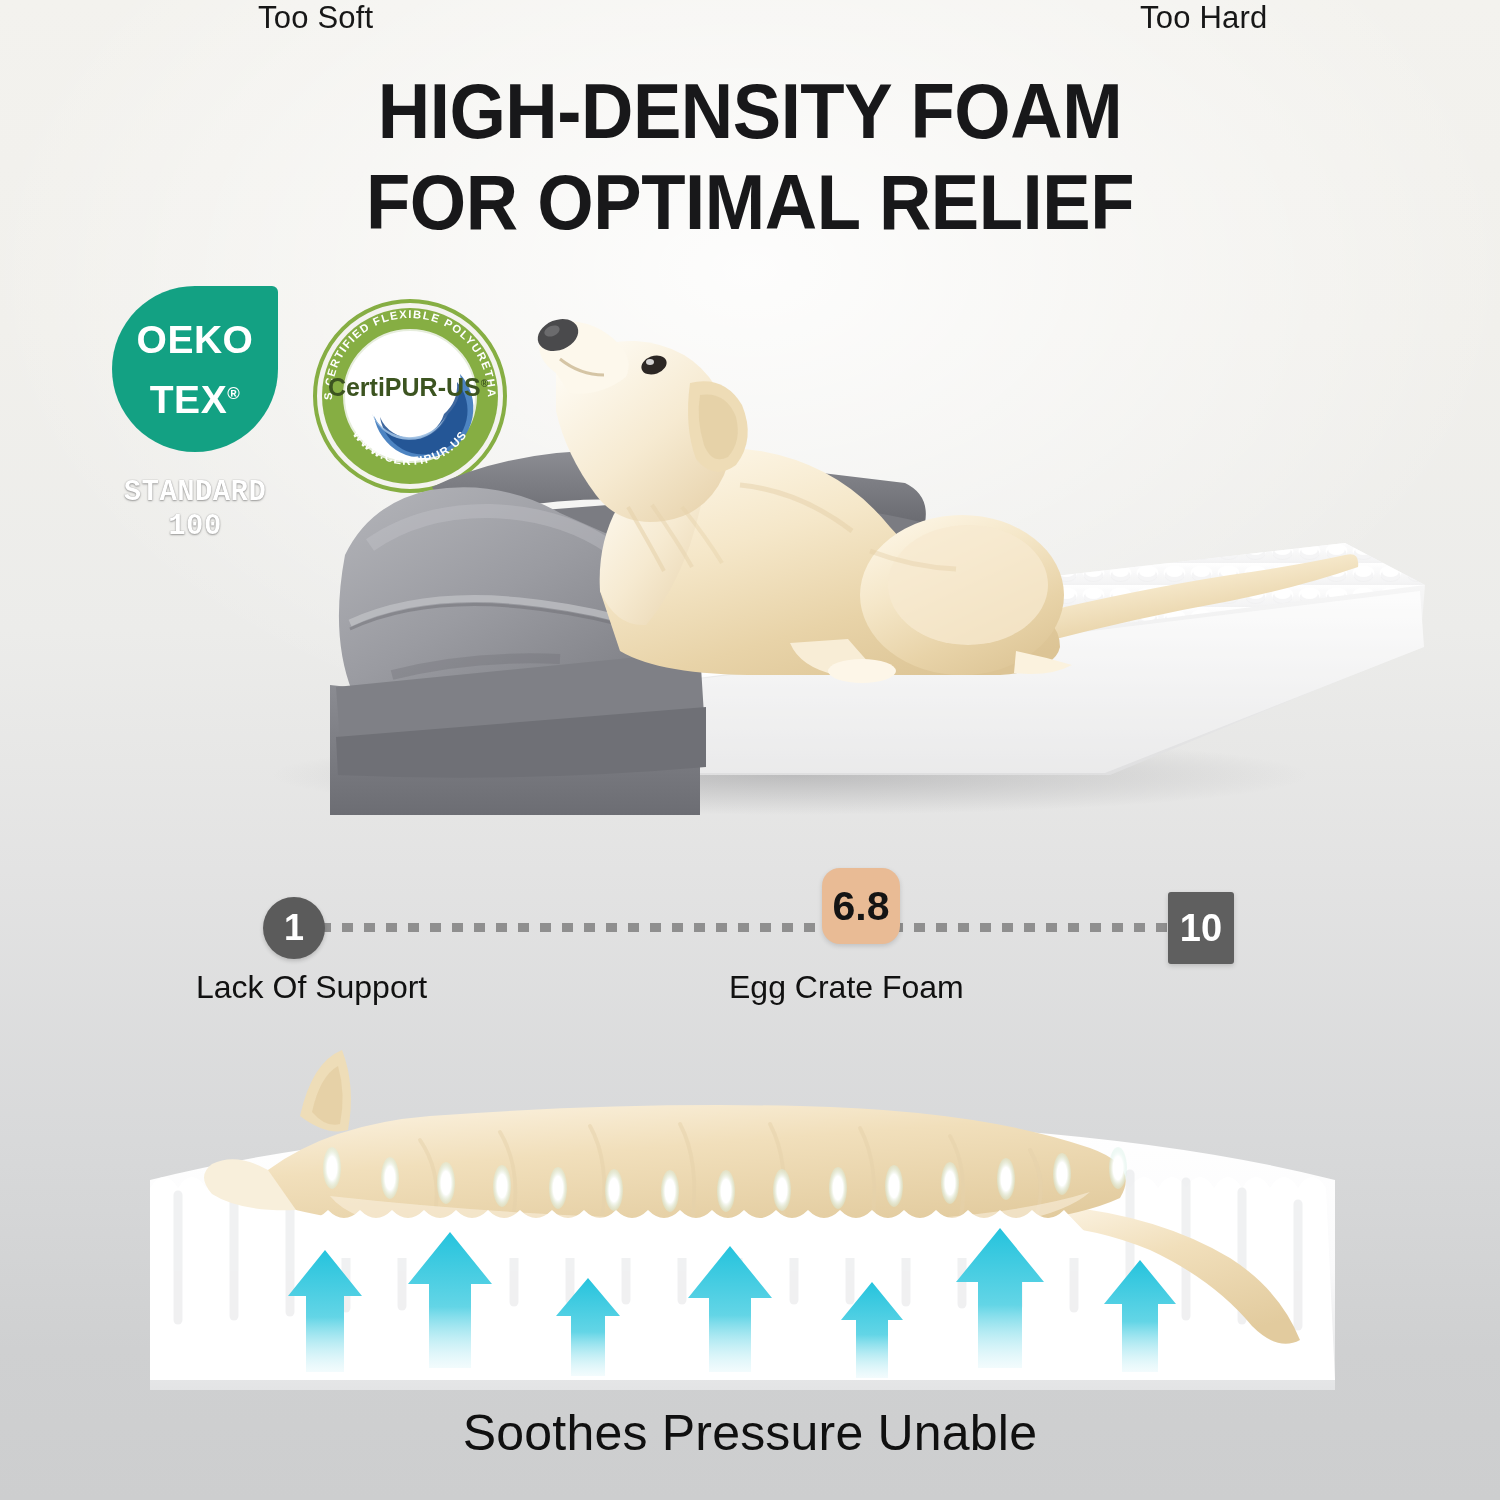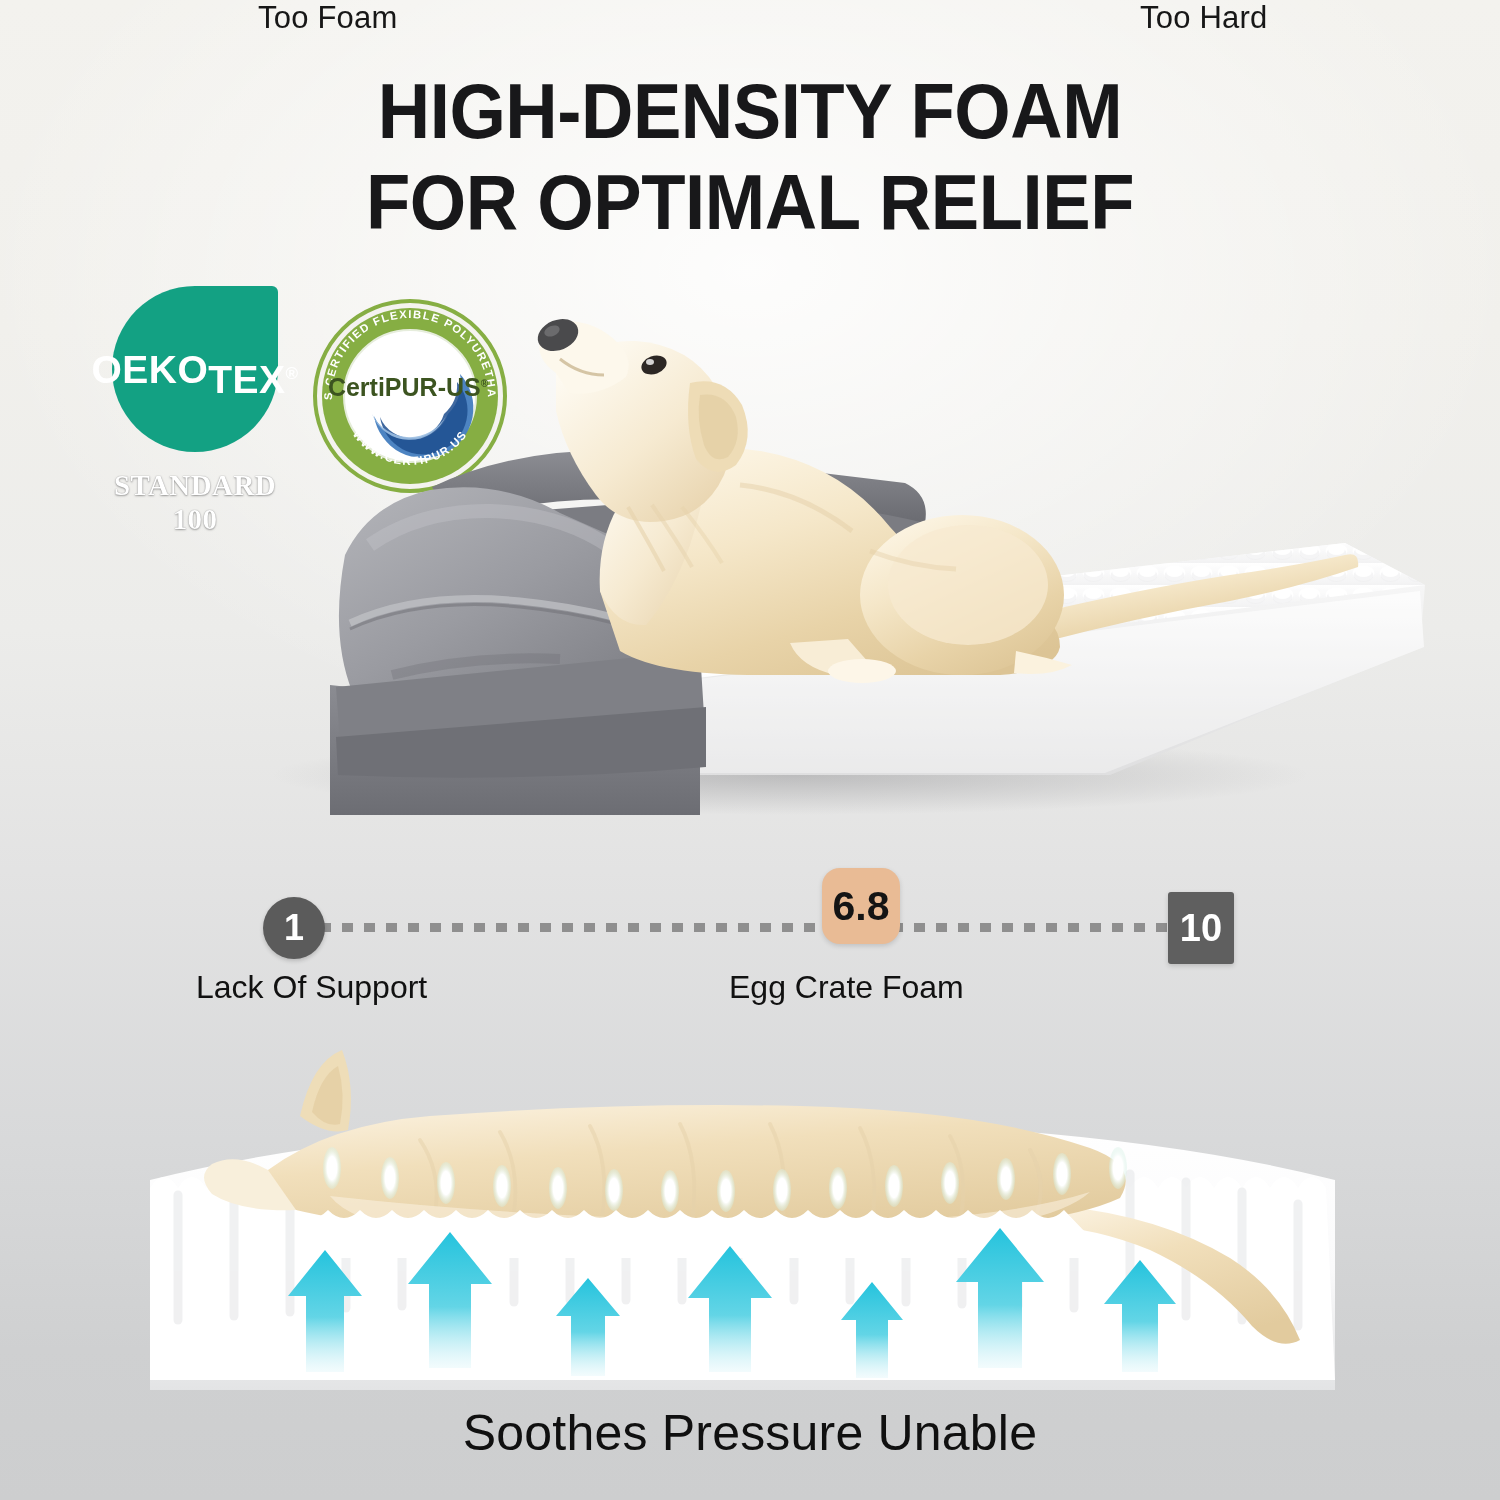--- a/index.html
+++ b/index.html
@@ -51,42 +51,42 @@
 
   .oeko-wrap {
     position: absolute; left: 0; top: 0;
     width: 178px; text-align: center;
   }
   .oeko-drop {
     width: 166px; height: 166px;
     margin: 0 auto;
     background: #13a183;
     border-radius: 50% 6px 50% 50%;
-    display: flex; flex-direction: row;
+    display: flex; flex-direction: column;
     align-items: center; justify-content: center;
     color: #ffffff;
     line-height: 1.0;
     text-align: center;
   }
   .oeko-drop .r1 {
     font-size: 39px; font-weight: bold; letter-spacing: 0.5px;
     font-family: "Liberation Sans Narrow","Liberation Sans",sans-serif;
   }
   .oeko-drop .r2 {
     font-size: 39px; font-weight: bold; letter-spacing: 0.5px; margin-top: 21px;
     font-family: "Liberation Sans Narrow","Liberation Sans",sans-serif;
   }
   .oeko-drop .r2 sup { font-size: 17px; vertical-align: super; }
   .oeko-std {
-    margin-top: 16px;
+    margin-top: 24px;
     font-size: 29px; font-weight: bold;
     color: #ffffff; line-height: 1.18;
     letter-spacing: 0.4px;
     text-shadow: 0 1px 2px rgba(90,90,90,.55), 0 0 1px rgba(110,110,110,.7);
-    font-family: Liberation Serif, serif;
+    font-family: Liberation Mono, monospace;
   }
 
   .certipur { position: absolute; left: 204px; top: 10px; width: 200px; height: 200px; }
 
   
   .hero { position: absolute; left: 0; top: 255px; width: 1500px; height: 560px; }
 
   
   .scale { position: absolute; left: 0; top: 838px; width: 1500px; height: 225px; }
   .sc-top {
@@ -318,21 +318,21 @@
         <path d="M 682 252 Q 706 282 722 308" fill="none" stroke="#e6d2ab" stroke-width="4" opacity="0.45"></path>
 
         <path d="M 740 230 Q 800 236 852 276" fill="none" stroke="#e3cda4" stroke-width="5" opacity="0.45"></path>
         <path d="M 870 296 Q 912 312 956 314" fill="none" stroke="#e3cda4" stroke-width="5" opacity="0.4"></path>
       </g>
     </svg>
   </div>
 
   <div class="scale"></div>
 
-  <div class="sc-top" style="left:258px;">Too Foam</div>
+  <div class="sc-top" style="left:258px;">Too Soft</div>
   <div class="sc-top" style="left:1140px;">Too Hard</div>
 
   <div class="sc-line"></div>
 
   <div class="marker m1">1</div>
   <div class="marker m68">6.8</div>
   <div class="marker m10">10</div>
 
   <div class="sc-bot" style="left:729px; top:967px;">Egg Crate Foam</div>
   <div class="sc-bot" style="left:196px; top:967px;">Lack Of Support</div>

